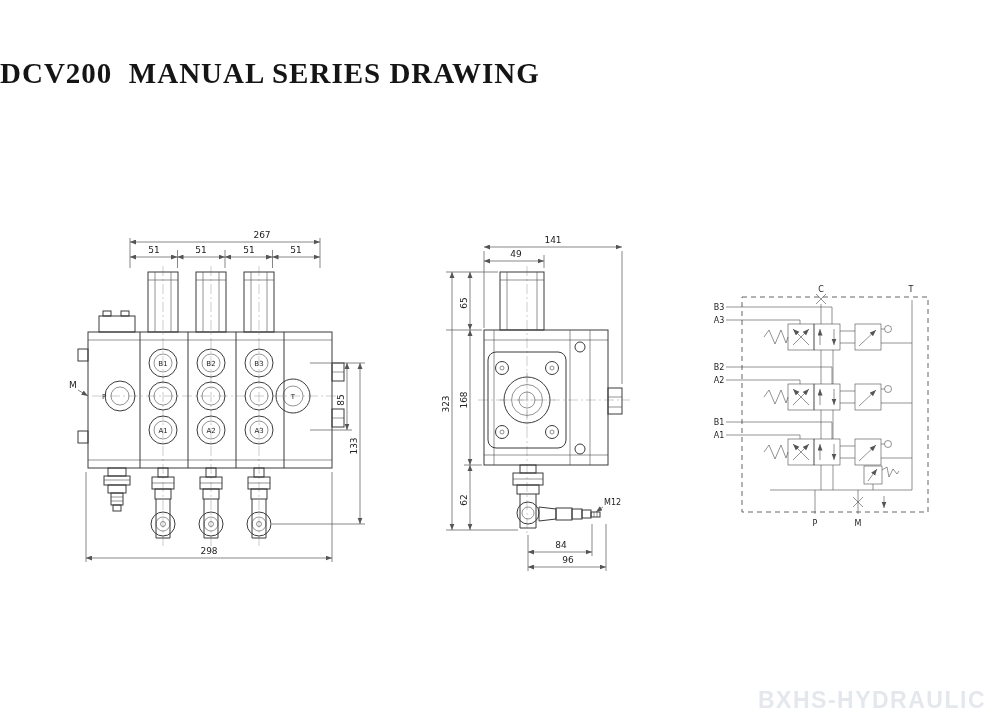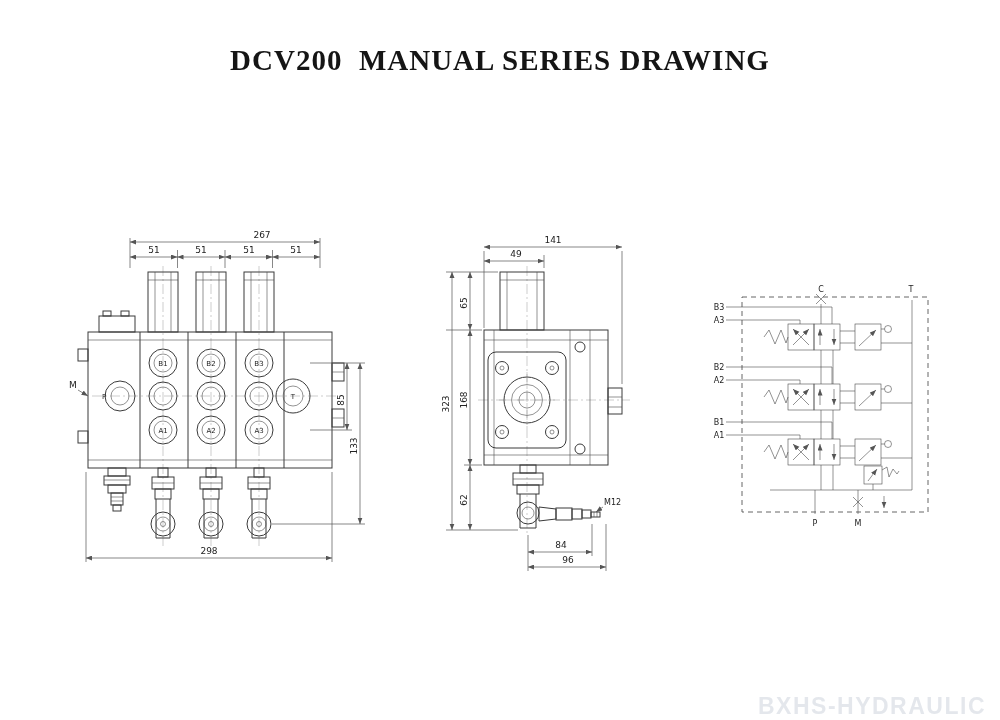--- a/index.html
+++ b/index.html
@@ -1,24 +1,24 @@
 <!DOCTYPE html>
 <html><head>
 <meta charset="utf-8">
 <style>
   * { margin:0; padding:0; box-sizing:border-box; }
   html,body { width:1000px; height:720px; }
   body { background:#ffffff; font-family:"Liberation Sans", sans-serif; position:relative; overflow:hidden; }
   .title {
-    position:absolute; top:44px; left:0; width:100%;
-    text-align:center; font-family:"Liberation Serif", serif;
+    position:absolute; top:57px; left:0; width:100%;
+    text-align:left; font-family:"Liberation Serif", serif;
     font-size:29px; color:#151515; letter-spacing:1px; white-space:pre;
   }
   .watermark {
-    position:absolute; right:14px; bottom:0;
+    position:absolute; right:14px; bottom:6px;
     font-size:23px; font-weight:bold; letter-spacing:1.5px;
     color:rgba(185,191,205,0.38);
   }
   svg { position:absolute; left:0; top:0; }
   .ln  { stroke:#3a3a3a; stroke-width:1;   fill:none; }
   .fn  { stroke:#4a4a4a; stroke-width:0.6; fill:none; }
   .dim { stroke:#555;    stroke-width:0.7; fill:none; }
   .cl  { stroke:#9a9a9a; stroke-width:0.5; fill:none; stroke-dasharray:10 3 2 3; }
   .dash{ stroke:#555;    stroke-width:0.9; fill:none; stroke-dasharray:5 4; }
   text { fill:#222; font-family:"DejaVu Sans", sans-serif; font-size:9px; }

